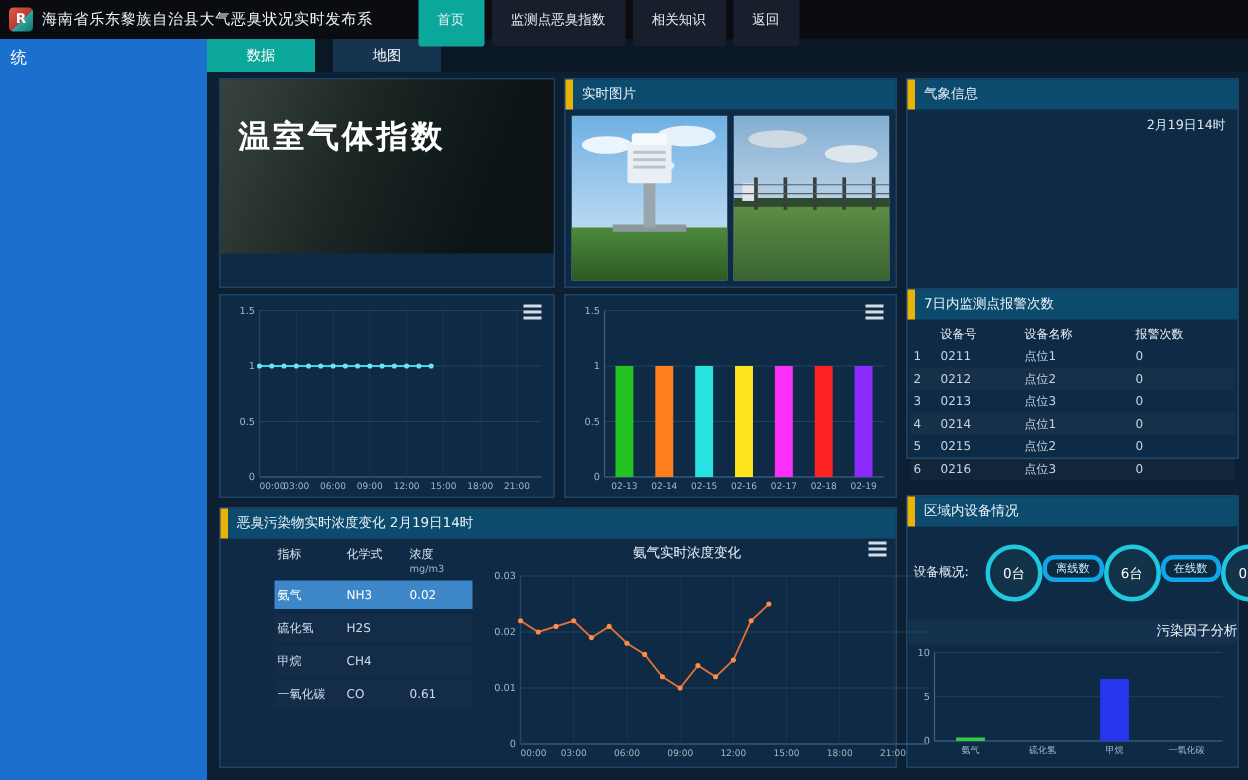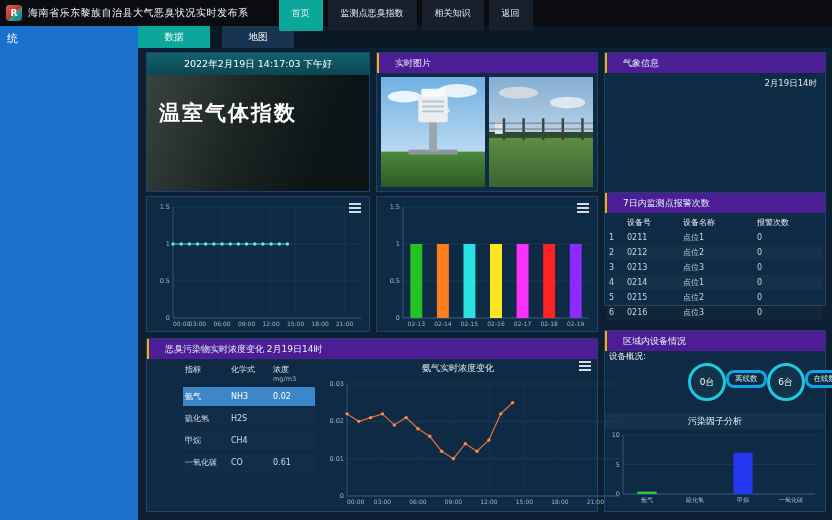--- a/index.html
+++ b/index.html
@@ -22,22 +22,22 @@
   
   .sidebar{position:absolute;left:0;top:26px;width:138px;height:494px;background:#1a70cc;}
   .sidebar-label{display:block;padding:5px 7px;color:#fff;font-size:11px;}
   .tabbar{position:absolute;left:138px;top:26px;width:694px;height:22px;background:#0a1826;display:flex;}
   .tab{width:72px;height:22px;display:flex;align-items:center;justify-content:center;
        font-size:9.5px;color:#fff;background:#16344f;margin-right:12px;cursor:pointer;}
   .tab.active{background:#0ca79b;}
 
   
   .panel{position:absolute;background:#0f2a44;border:1px solid #1d4468;box-sizing:border-box;}
-  .panel-header{height:20px;line-height:20px;background:#4c1d95;border-left:2px solid #eab308;
-                padding-left:16px;font-size:9px;color:#eaf2f8;box-sizing:border-box;}
+  .panel-header{height:20px;line-height:20px;background:#0c4a6e;border-left:5px solid #eab308;
+                padding-left:6px;font-size:9px;color:#eaf2f8;box-sizing:border-box;}
   .hamburger{position:absolute;top:6px;right:8px;width:12px;cursor:pointer;z-index:3;}
   .hamburger span{display:block;height:2px;background:#d2dde8;margin-bottom:2px;}
 
   
   #panel-greeting{left:146px;top:52px;width:224px;height:140px;}
   .greet-header{height:22px;display:flex;align-items:center;justify-content:center;font-size:9.5px;color:#fff;
                 background:linear-gradient(180deg,#11616c,#0c4653);}
   .greet-body{position:relative;height:calc(100% - 22px);
               background:linear-gradient(110deg,#39433e 0%,#1c2624 40%,#0b1315 80%);text-align:center;}
   .greet-title{position:absolute;left:12px;top:24px;font-size:21px;font-weight:bold;color:#ffffff;letter-spacing:2px;}
@@ -61,30 +61,30 @@
   
   #panel-alarms{left:604px;top:192px;width:222px;height:114px;}
   .alarm-body{padding:2px 2px;}
   .alarm-row{display:grid;grid-template-columns:18px 56px 74px 60px;align-items:center;
              height:15px;padding:0 2px;font-size:8px;color:#c3d6e6;}
   .alarm-row:nth-child(even){background:rgba(255,255,255,0.03);}
   .alarm-head{color:#e8f0f7;}
 
   
   #panel-devices{left:604px;top:330px;width:222px;height:182px;}
-  .devices-overview{height:62px;display:flex;padding:0 4px;gap:31px;}
+  .devices-overview{height:62px;display:flex;align-items:center;padding:0 4px;}
   .overview-label{font-size:8.5px;color:#e4edf4;width:48px;flex:0 0 auto;}
   .gauges{flex:1;display:flex;justify-content:space-around;}
   .gauge{display:flex;flex-direction:row;align-items:center;}
   .gauge-circle{width:38px;height:38px;border-radius:50%;border:3px solid #1fc8df;box-sizing:border-box;
                 display:flex;align-items:center;justify-content:center;font-size:9px;color:#fff;
                 background:radial-gradient(circle,#123349 55%,#0e2a3e);}
   .gauge-label{margin-top:-6px;font-size:7.5px;color:#bfeef7;border:3px solid #0ea5e9;border-radius:8px;
                padding:1px 6px;background:#0e2a40;white-space:nowrap;}
-  .factor-header{height:16px;line-height:16px;text-align:center;font-size:9px;color:#eef4f9;background:#14324e;}
+  .factor-header{height:16px;line-height:16px;text-align:right;font-size:9px;color:#eef4f9;background:#14324e;}
   #factor-chart{width:216px;height:78px;display:block;margin:0 auto;}
 
   
   #panel-realtime{left:146px;top:338px;width:452px;height:174px;}
   .realtime-body{display:flex;height:calc(100% - 20px);margin-left:32px;}
   .rt-table{width:140px;padding:4px;box-sizing:border-box;flex:0 0 auto;}
   .rt-thead{display:grid;grid-template-columns:46px 42px 44px;font-size:8px;color:#d5e2ea;padding:1px 2px;}
   .rt-unit{font-size:6.5px;color:#9db8cc;display:block;}
   .rt-row{display:grid;grid-template-columns:46px 42px 44px;align-items:center;height:19px;margin-top:3px;
           font-size:8px;color:#cfdcea;background:#132d49;padding:0 2px;cursor:pointer;}
@@ -112,21 +112,20 @@
   <div class="sidebar">
     <span class="sidebar-label">统</span>
   </div>
 
   <div class="tabbar">
       <div class="tab active">数据</div>
       <div class="tab">地图</div>
     </div>
 
   <div class="panel" id="panel-greeting">
-    <div class="greet-header">2022年2月19日  14:17:03 下午好</div>
     <div class="greet-body">
       <div class="greet-title">温室气体指数</div>
     </div>
   </div>
 
   <div class="panel" id="panel-trend">
     <div class="hamburger">
         <span></span>
         <span></span>
         <span></span>

